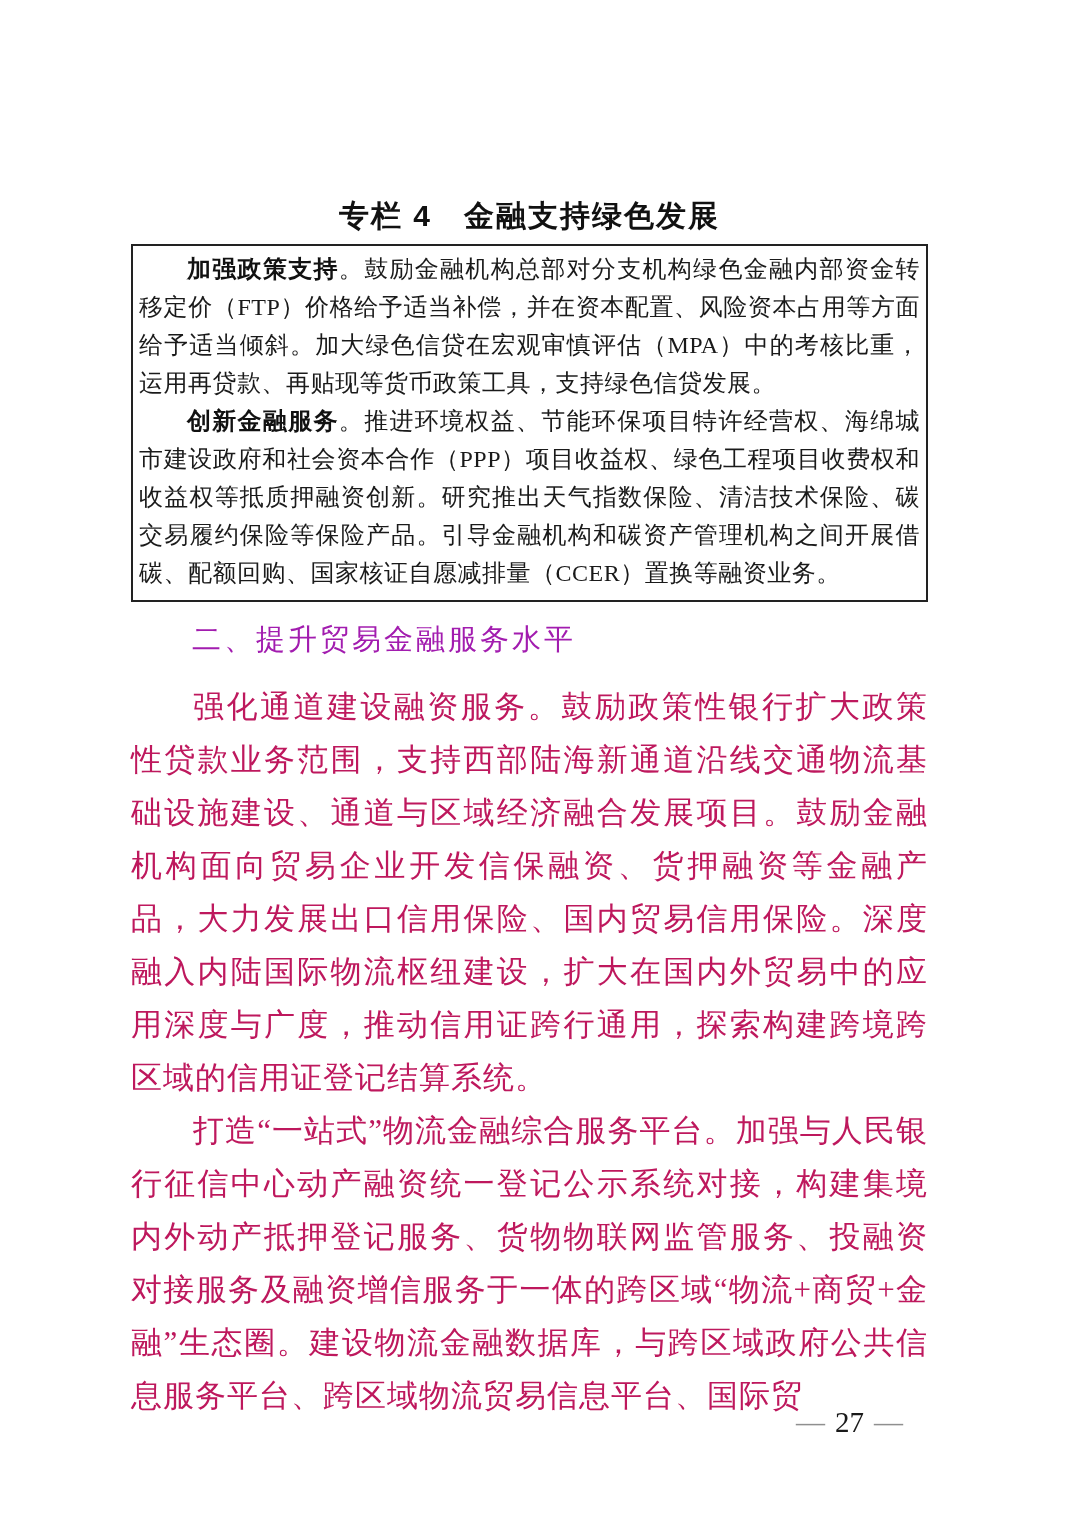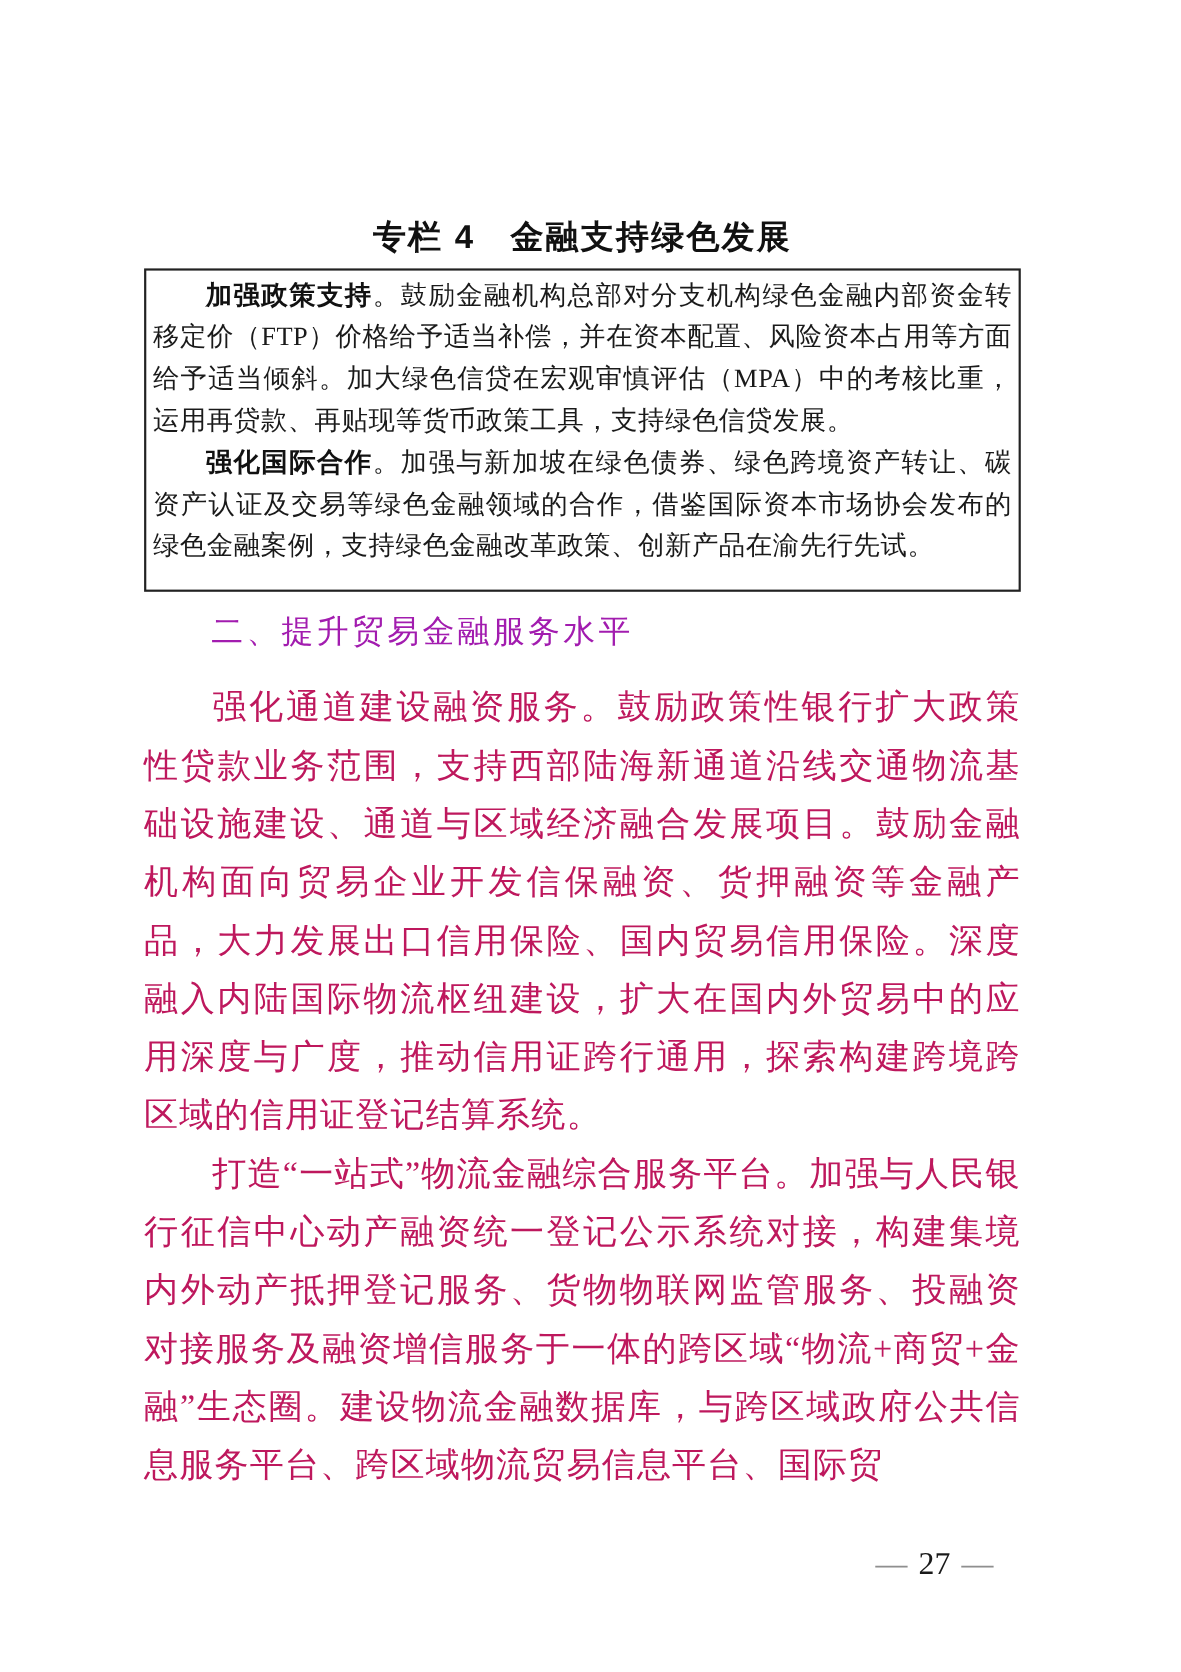--- a/index.html
+++ b/index.html
@@ -28,21 +28,21 @@
     font-family: "Liberation Sans", "DejaVu Sans", sans-serif;
     font-weight: bold;
     font-size: 30px;
     line-height: 40px;
     letter-spacing: 2px;
     color: #111111;
   }
   .column-box {
     margin-top: 8px;
     border: 2px solid #222222;
-    padding: 4px 6px 20px 6px;
+    padding: 4px 6px 8px 6px;
     box-sizing: border-box;
   }
   .box-para {
     margin: 0;
     font-size: 24px;
     line-height: 38px;
     text-align: justify;
     text-indent: 2em;
     letter-spacing: 0.5px;
     color: #1a1a1a;
@@ -93,21 +93,21 @@
 <div class="page">
   <div class="content">
 
     <h1 class="box-title">专栏 4　金融支持绿色发展</h1>
 
     <div class="column-box">
       <p class="box-para">
         <span class="lead">加强政策支持</span><span>。鼓励金融机构总部对分支机构绿色金融内部资金转移定价（FTP）价格给予适当补偿，并在资本配置、风险资本占用等方面给予适当倾斜。加大绿色信贷在宏观审慎评估（MPA）中的考核比重，运用再贷款、再贴现等货币政策工具，支持绿色信贷发展。</span>
       </p>
       <p class="box-para">
-        <span class="lead">强化国际合作</span><span>。加强与新加坡在绿色债券、绿色跨境资产转让、碳资产认证及交易等绿色金融领域的合作，借鉴国际资本市场协会发布的绿色金融案例，支持绿色金融改革政策、创新产品在渝先行先试。</span>
+        <span class="lead">创新金融服务</span><span>。推进环境权益、节能环保项目特许经营权、海绵城市建设政府和社会资本合作（PPP）项目收益权、绿色工程项目收费权和收益权等抵质押融资创新。研究推出天气指数保险、清洁技术保险、碳交易履约保险等保险产品。引导金融机构和碳资产管理机构之间开展借碳、配额回购、国家核证自愿减排量（CCER）置换等融资业务。</span>
       </p>
     </div>
 
     <h2 class="section-heading">二、提升贸易金融服务水平</h2>
 
     <p class="body-para first">强化通道建设融资服务。鼓励政策性银行扩大政策性贷款业务范围，支持西部陆海新通道沿线交通物流基础设施建设、通道与区域经济融合发展项目。鼓励金融机构面向贸易企业开发信保融资、货押融资等金融产品，大力发展出口信用保险、国内贸易信用保险。深度融入内陆国际物流枢纽建设，扩大在国内外贸易中的应用深度与广度，推动信用证跨行通用，探索构建跨境跨区域的信用证登记结算系统。</p>
 
     <p class="body-para">打造“一站式”物流金融综合服务平台。加强与人民银行征信中心动产融资统一登记公示系统对接，构建集境内外动产抵押登记服务、货物物联网监管服务、投融资对接服务及融资增信服务于一体的跨区域“物流+商贸+金融”生态圈。建设物流金融数据库，与跨区域政府公共信息服务平台、跨区域物流贸易信息平台、国际贸</p>
 
   </div>

